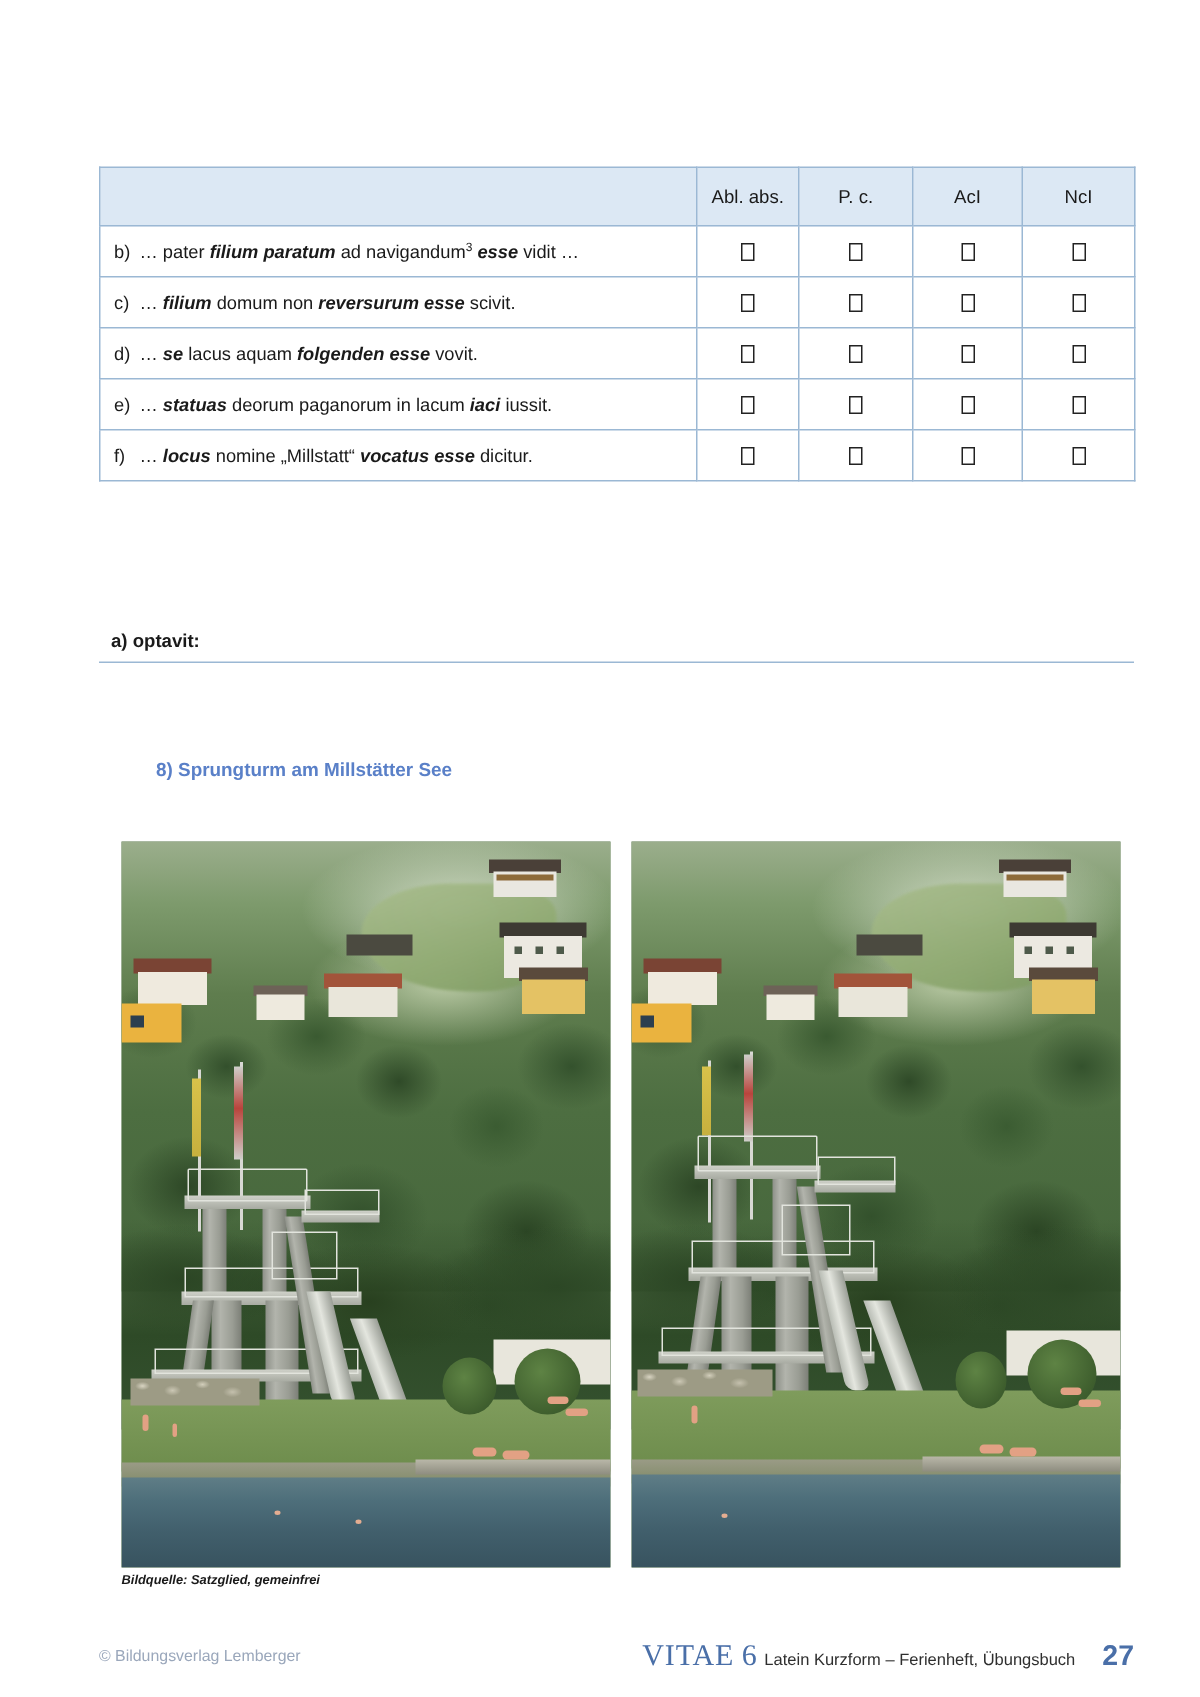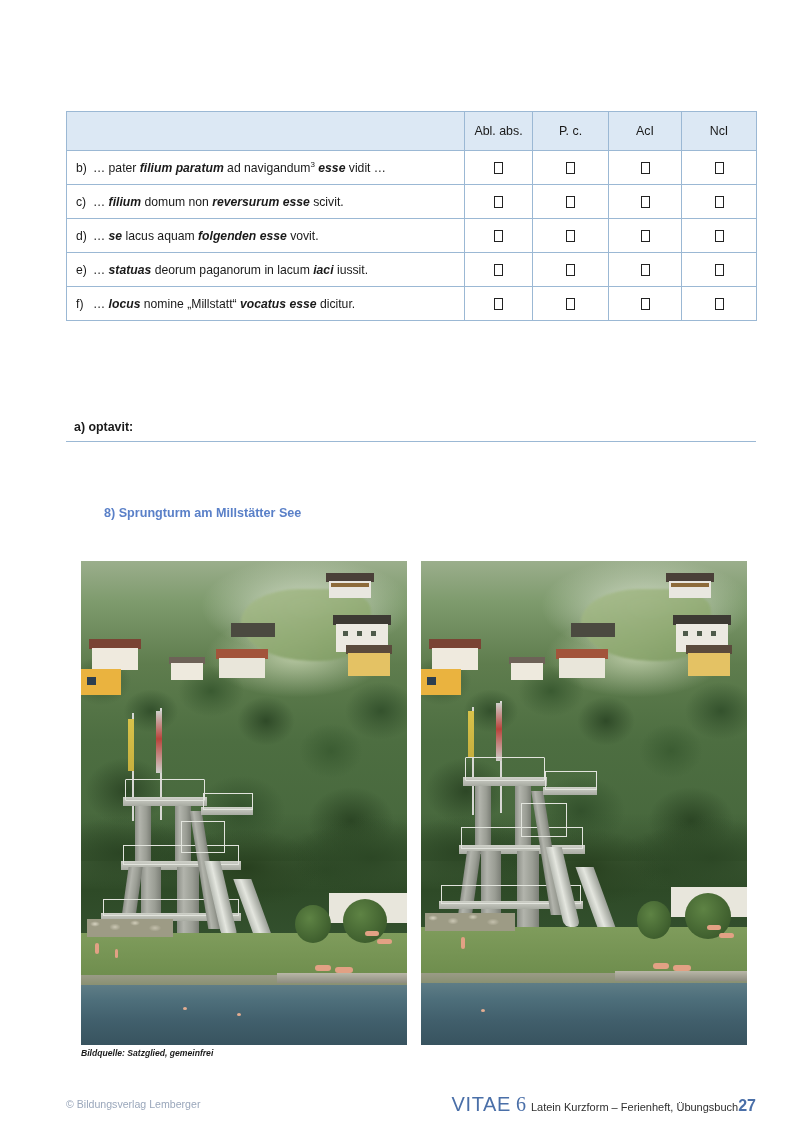--- a/index.html
+++ b/index.html
@@ -197,30 +197,30 @@
   
   .copyright{
     position:absolute;left:66px;top:1098px;
     font-size:10.6px;color:#9aa7bb;
   }
   .footer-right{
     position:absolute;right:44px;top:1093px;
     display:flex;align-items:baseline;gap:0px;
   }
   .vitae{
-    font-family:Liberation Sans, sans-serif;
+    font-family:Liberation Serif, serif;
     font-size:20px;color:#4a6fa8;letter-spacing:.6px;
   }
   .vitae-num{
     font-family:"Liberation Serif","DejaVu Serif",serif;
     font-size:20px;color:#4a6fa8;margin-left:5px;
   }
   .vitae-sub{font-size:11px;color:#2f2f2f;margin-left:5px;}
   .pagenum{
-    font-size:16px;font-weight:bold;color:#4a6fa8;margin-left:0;
+    font-size:19px;font-weight:bold;color:#4a6fa8;margin-left:18px;
   }
 </style>
 </head>
 <body>
 
 <div class="page">
 
 
   <table class="tbl">
     <colgroup>

